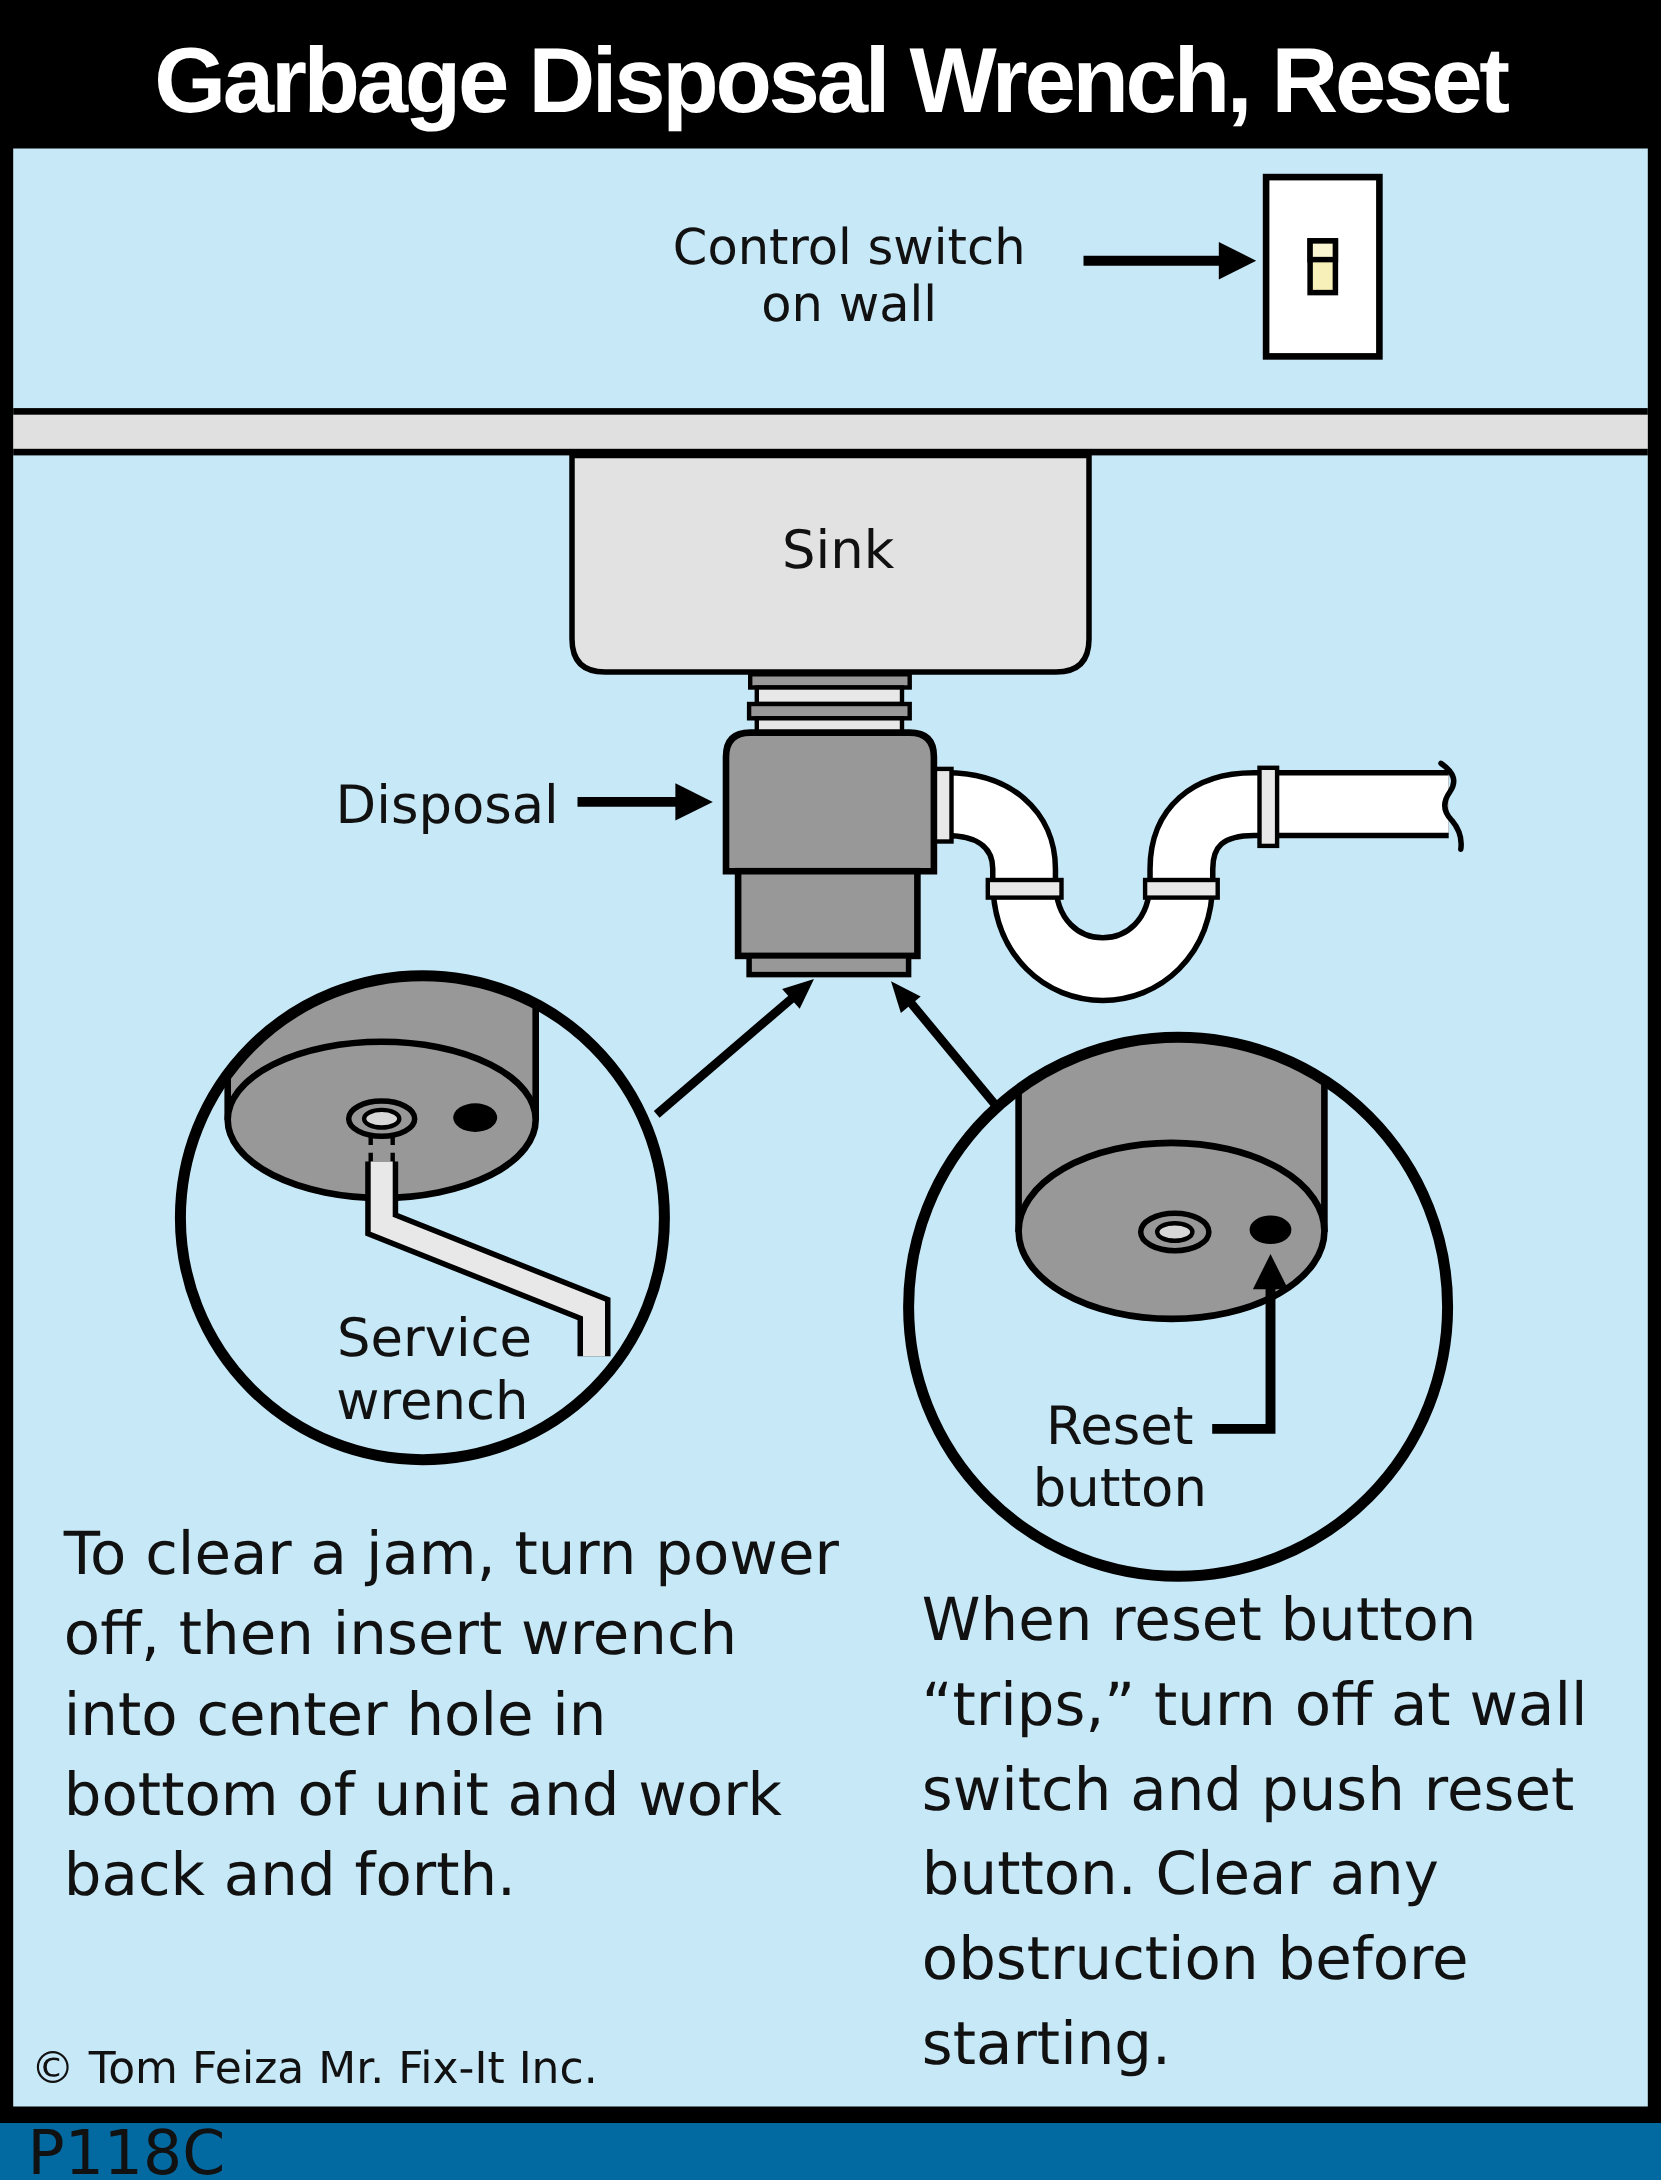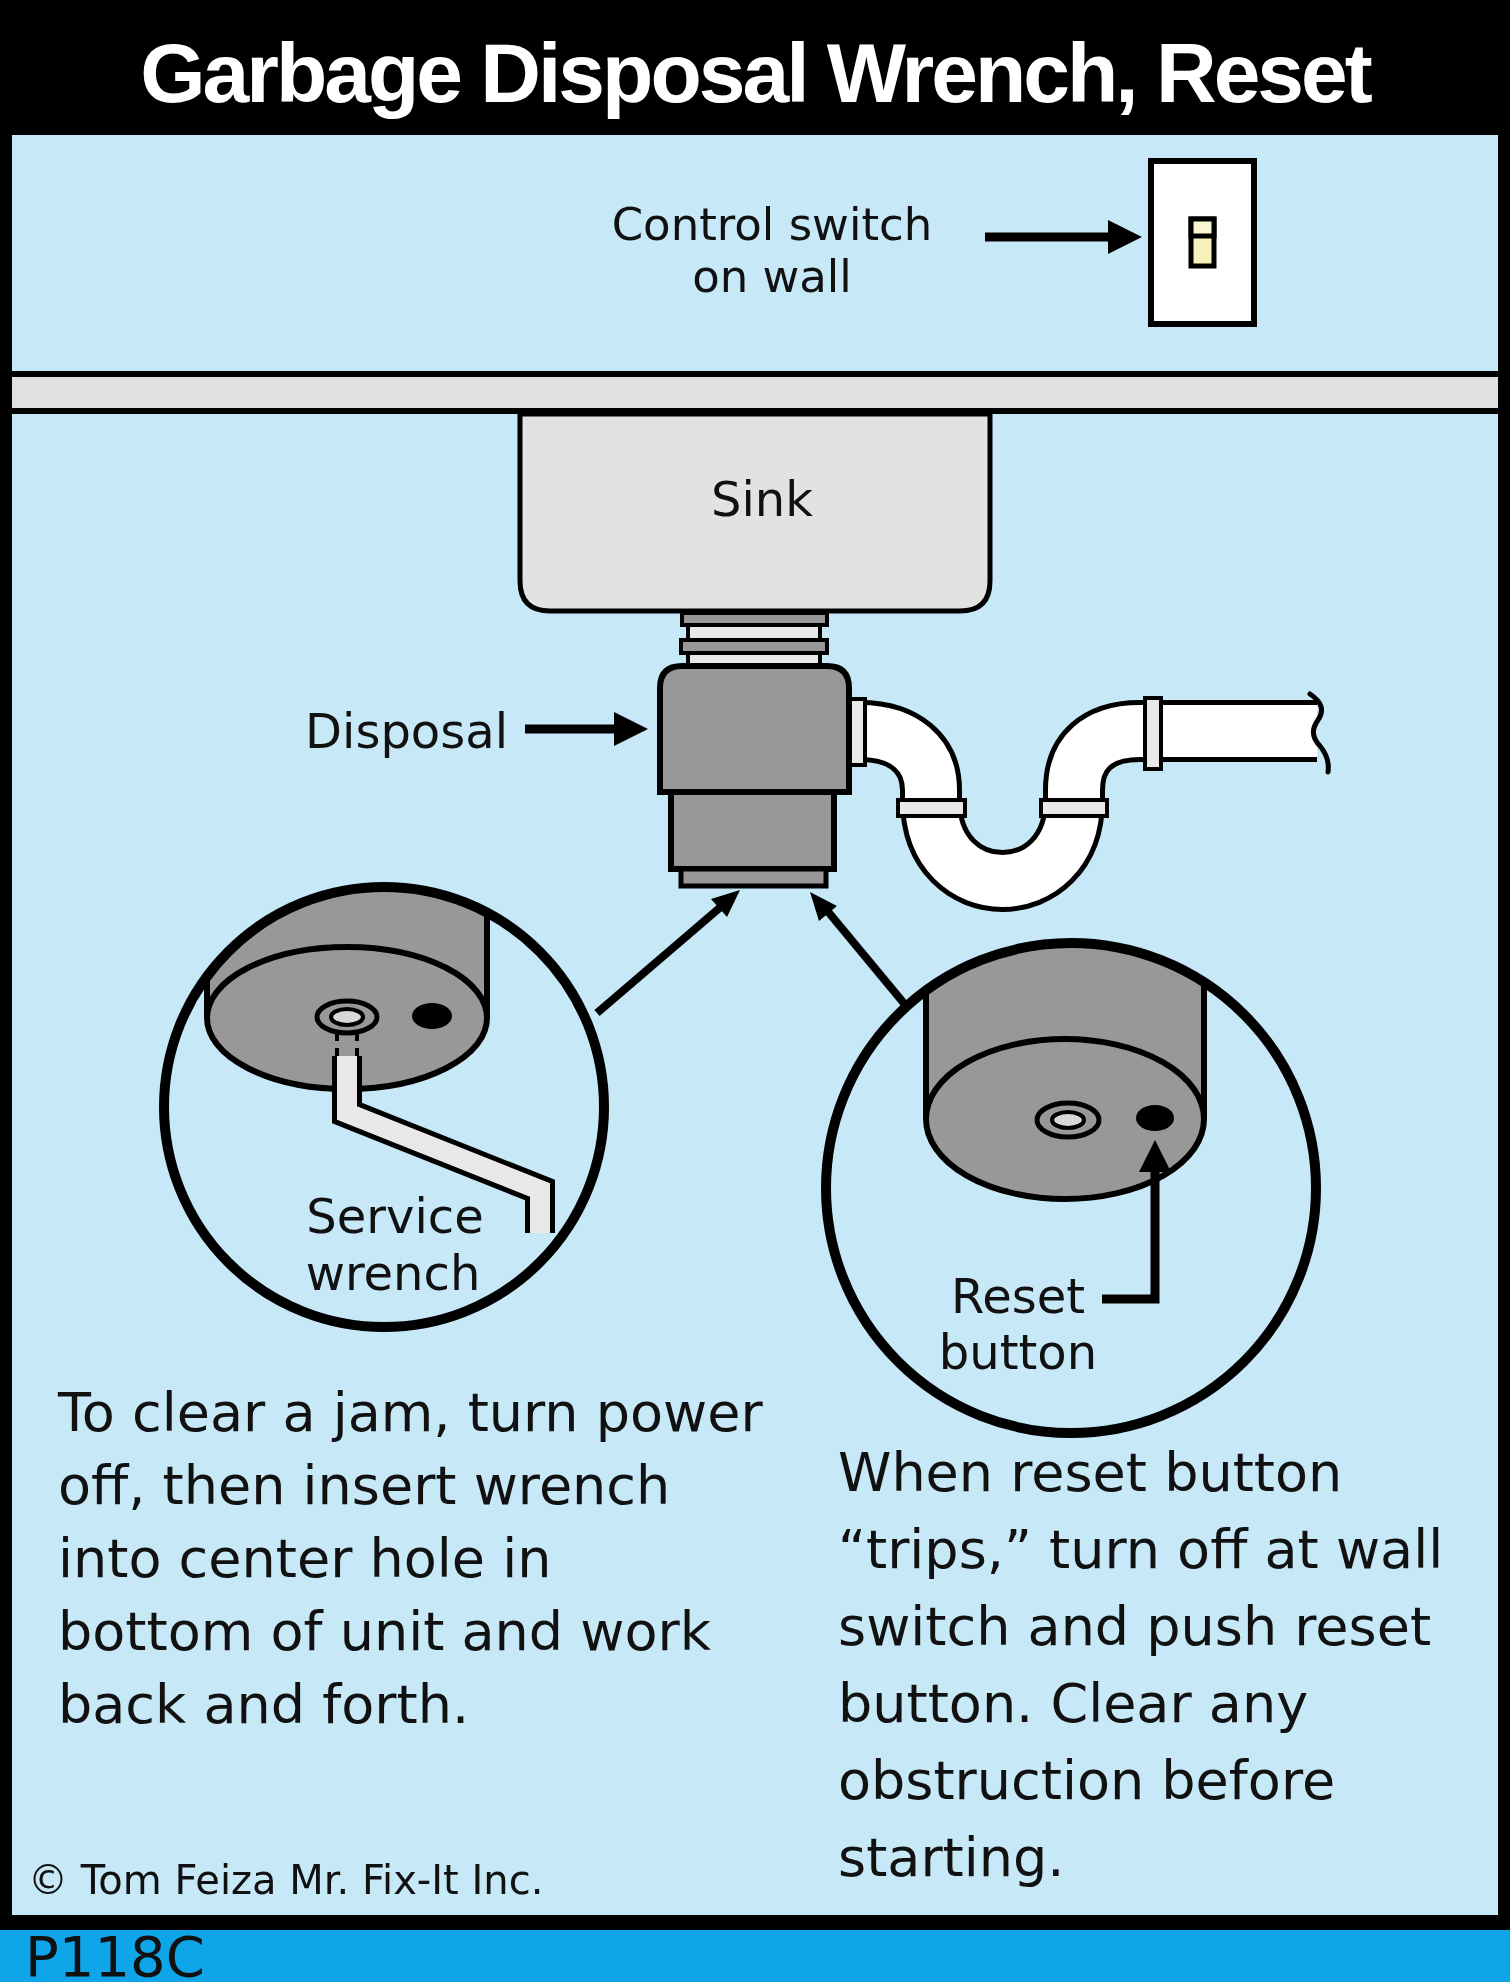--- a/index.html
+++ b/index.html
@@ -1,16 +1,16 @@
 <!DOCTYPE html>
 <html><head>
 <meta charset="utf-8">
 <style>
   html,body{margin:0;padding:0;background:#ffffff;}
-  #page{position:relative;width:1510px;height:1982px;background:#0ea5e9;overflow:hidden;
+  #page{position:relative;width:1510px;height:1982px;background:#0369a1;overflow:hidden;
         font-family:"DejaVu Sans","Liberation Sans",sans-serif;}
   svg{display:block;}
   .hand{font-family:"DejaVu Sans","Liberation Sans",sans-serif;fill:#111111;}
   .title-text{font-family:"Liberation Sans","DejaVu Sans",sans-serif;font-weight:bold;
               letter-spacing:-3px;fill:#ffffff;}
 </style>
 </head>
 <body>
 
 <div id="page">

